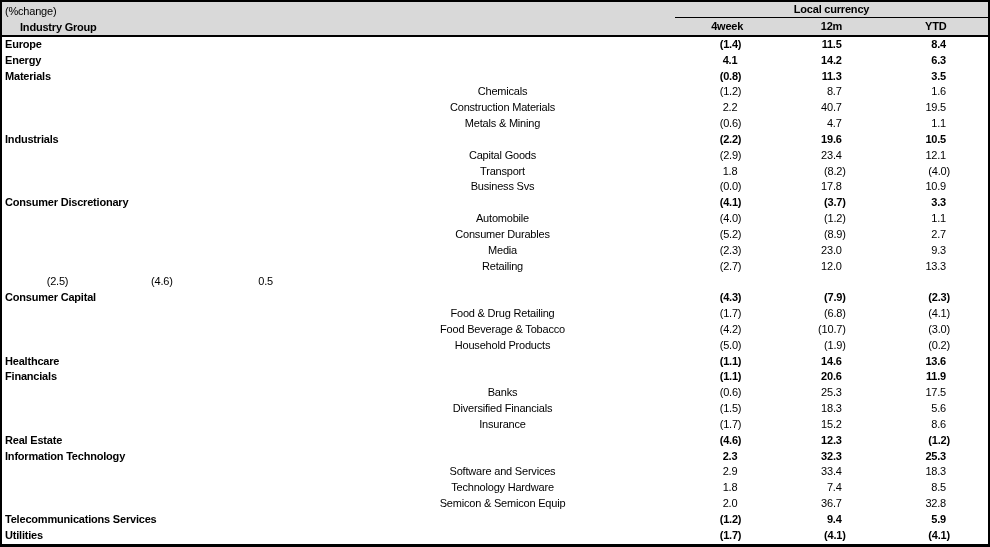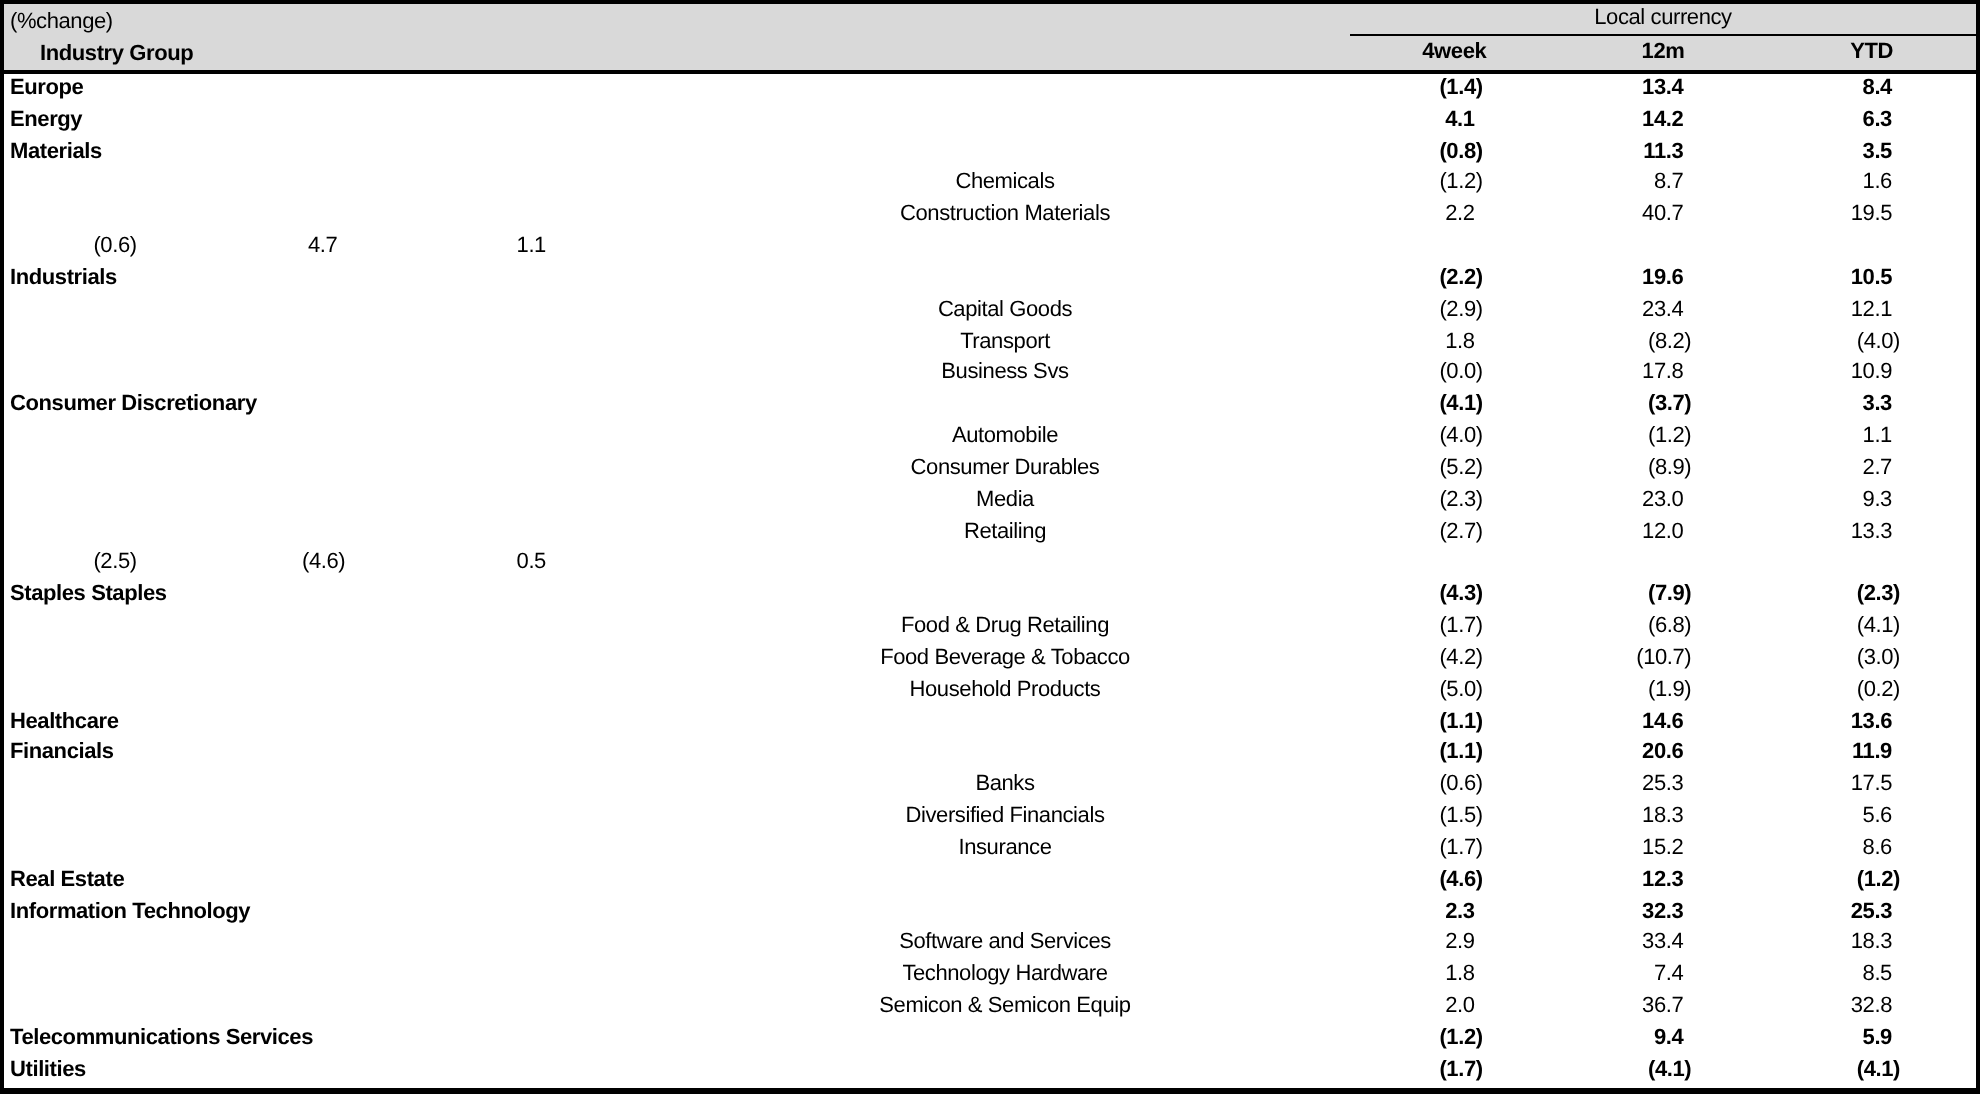--- a/index.html
+++ b/index.html
@@ -36,21 +36,21 @@
   .igl   { height: 16px; line-height: 16px; font-weight: bold; padding-left: 15px; }
   .hdr-right {
     width: 313px;
     display: flex;
     flex-direction: column;
   }
   .cur {
     height: 16px;
     line-height: 15px;
     text-align: center;
-    font-weight: normal;
+    font-weight: bold;
     border-bottom: 1px solid #000;
   }
   .cols { flex: 1; display: flex; }
   .colh {
     flex: 1;
     text-align: center;
     font-weight: bold;
     line-height: 17px;
   }
   
@@ -89,21 +89,21 @@
           <div class="colh">12m</div>
           <div class="colh">YTD</div>
         </div>
     </div>
   </div>
   <div class="body" id="rows">
       <div class="row lvl0">
         <div class="lbl">Europe</div>
         <div class="vals">
           <div class="val"><span>(1.4)</span></div>
-          <div class="val"><span>13.4</span><span class="psp"></span></div>
+          <div class="val"><span>11.5</span><span class="psp"></span></div>
           <div class="val"><span>8.4</span><span class="psp"></span></div>
         </div>
       </div>
       <div class="row lvl0">
         <div class="lbl">Energy</div>
         <div class="vals">
           <div class="val"><span>4.1</span><span class="psp"></span></div>
           <div class="val"><span>14.2</span><span class="psp"></span></div>
           <div class="val"><span>6.3</span><span class="psp"></span></div>
         </div>
@@ -126,20 +126,21 @@
       </div>
       <div class="row lvl1">
         <div class="lbl">Construction Materials</div>
         <div class="vals">
           <div class="val"><span>2.2</span><span class="psp"></span></div>
           <div class="val"><span>40.7</span><span class="psp"></span></div>
           <div class="val"><span>19.5</span><span class="psp"></span></div>
         </div>
       </div>
       <div class="row lvl1">
+        <div class="lbl">Metals &amp; Mining</div>
         <div class="vals">
           <div class="val"><span>(0.6)</span></div>
           <div class="val"><span>4.7</span><span class="psp"></span></div>
           <div class="val"><span>1.1</span><span class="psp"></span></div>
         </div>
       </div>
       <div class="row lvl0">
         <div class="lbl">Industrials</div>
         <div class="vals">
           <div class="val"><span>(2.2)</span></div>
@@ -212,21 +213,21 @@
         </div>
       </div>
       <div class="row lvl1">
         <div class="vals">
           <div class="val"><span>(2.5)</span></div>
           <div class="val"><span>(4.6)</span></div>
           <div class="val"><span>0.5</span><span class="psp"></span></div>
         </div>
       </div>
       <div class="row lvl0">
-        <div class="lbl">Staples Staples</div>
+        <div class="lbl">Consumer Capital</div>
         <div class="vals">
           <div class="val"><span>(4.3)</span></div>
           <div class="val"><span>(7.9)</span></div>
           <div class="val"><span>(2.3)</span></div>
         </div>
       </div>
       <div class="row lvl1">
         <div class="lbl">Food &amp; Drug Retailing</div>
         <div class="vals">
           <div class="val"><span>(1.7)</span></div>

